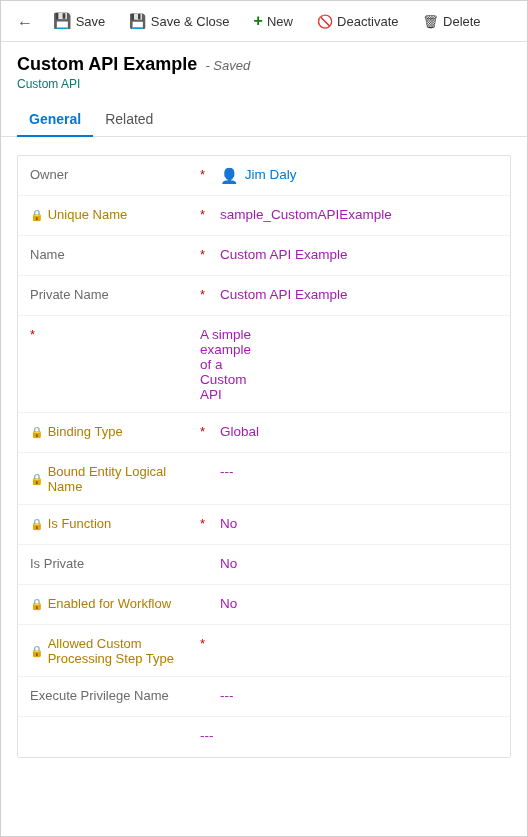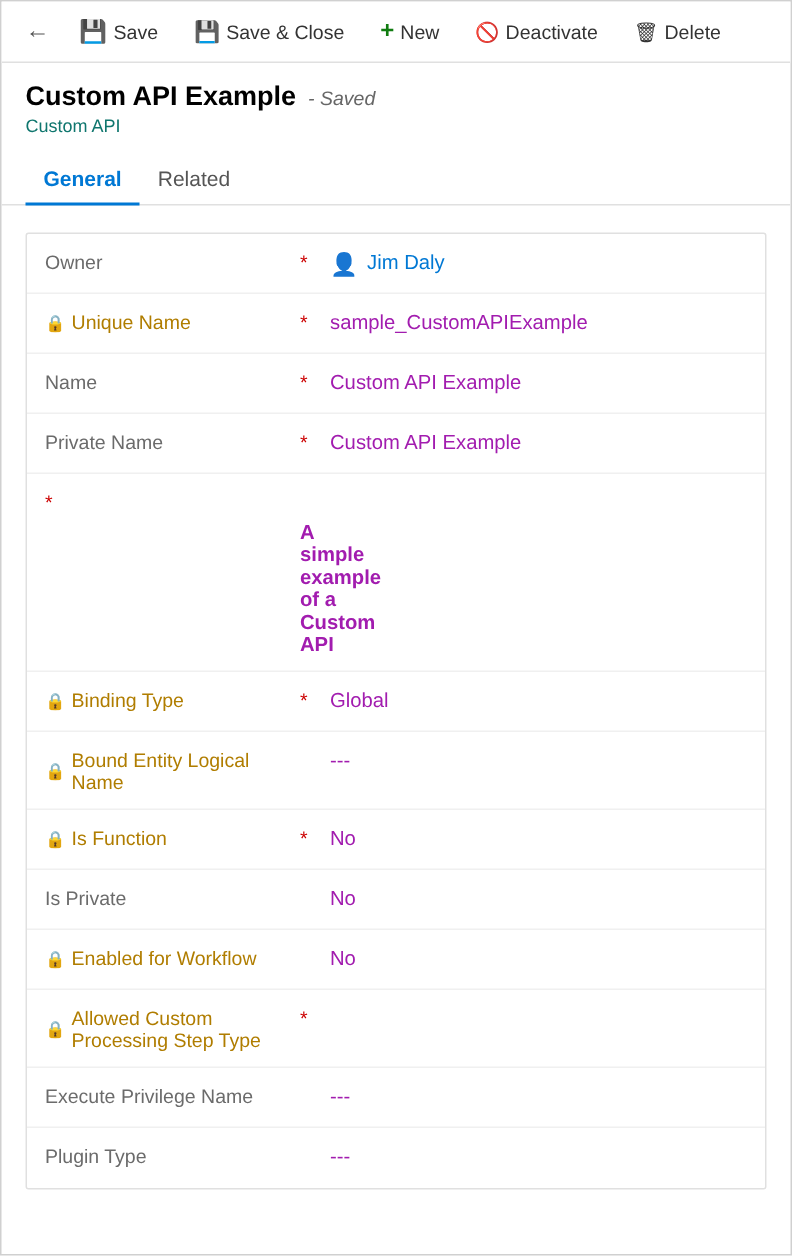--- a/index.html
+++ b/index.html
@@ -143,22 +143,21 @@
       display: flex;
       align-items: flex-start;
       gap: 6px;
       padding-top: 1px;
     }
     .field-value.link {
       color: #0078d4;
       cursor: pointer;
     }
     .field-value.bold {
-      font-weight: 700;
-      margin-top: 20px;
+      font-weight: 400;
     }
     .user-icon {
       font-size: 15px;
       color: #0078d4;
     }
   </style>
 </head>
 <body>
 
 <div class="toolbar">
@@ -308,22 +307,19 @@
       <div class="form-row">
         <div class="field-label">
           <span>Execute Privilege Name</span>
         </div>
         <div class="required-star"></div>
         <div class="field-value">
           <span>---</span>
         </div>
       </div>
       <div class="form-row">
-        <div class="field-label">
-          <span>Plugin Type</span>
-        </div>
         <div class="required-star"></div>
         <div class="field-value">
           <span>---</span>
         </div>
       </div>
     </div>
 </div>
 
 </body></html>

